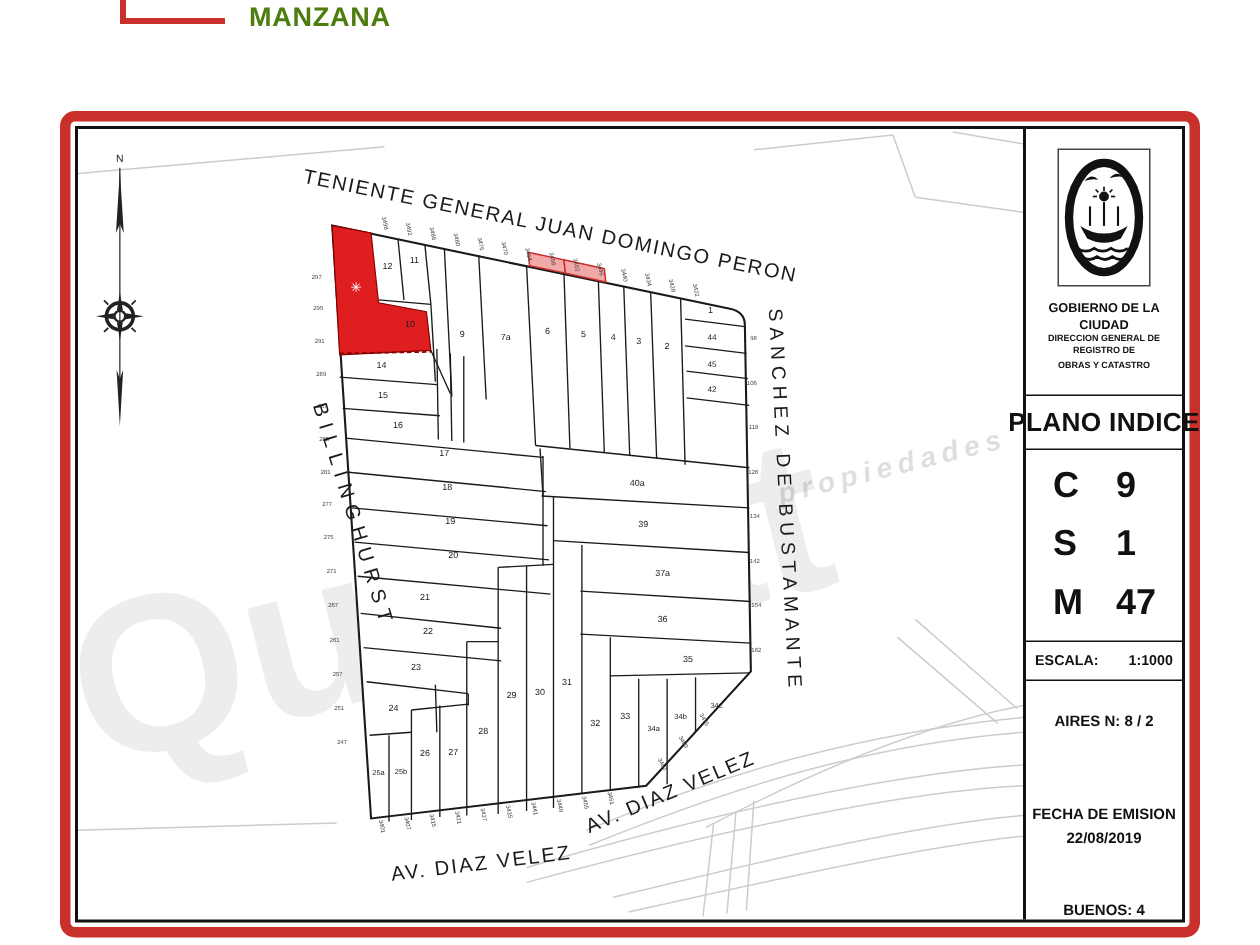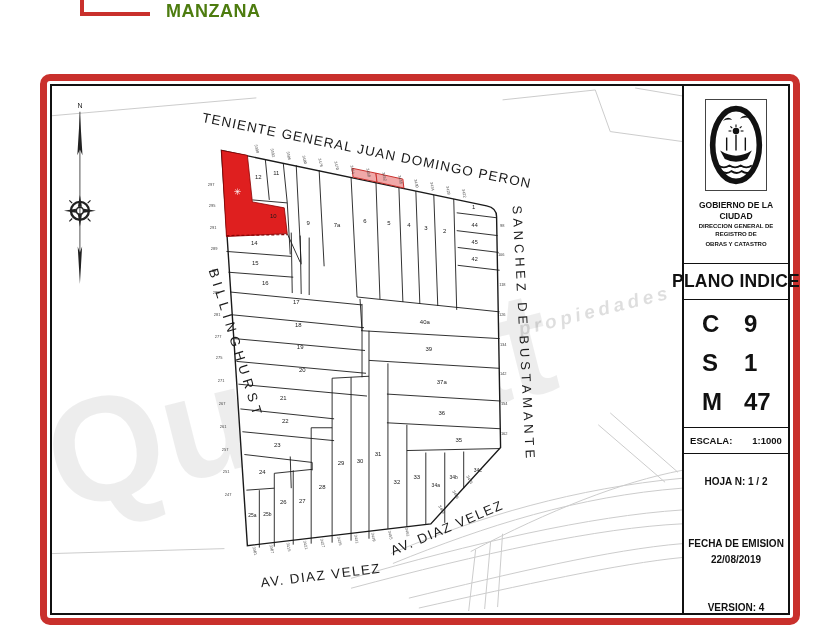--- a/index.html
+++ b/index.html
@@ -301,29 +301,29 @@
           </div>
         </div>
 
         <div class="tb-sec tb-escala">
           <span>ESCALA:</span>
           <span>1:1000</span>
         </div>
 
         <div class="tb-sec tb-foot">
           <div class="hoja">
-            <span>HOJA N:</span>
-            <span>1 / 2</span>
+            <span>AIRES N:</span>
+            <span>8 / 2</span>
           </div>
           <div class="fecha">
             <div>FECHA DE EMISION</div>
             <div>22/08/2019</div>
           </div>
           <div class="version">
-            <span>VERSION:</span>
+            <span>BUENOS:</span>
             <span>4</span>
           </div>
         </div>
       </div>
 
     </div>
   </div>
 </div>
 
 </body></html>

